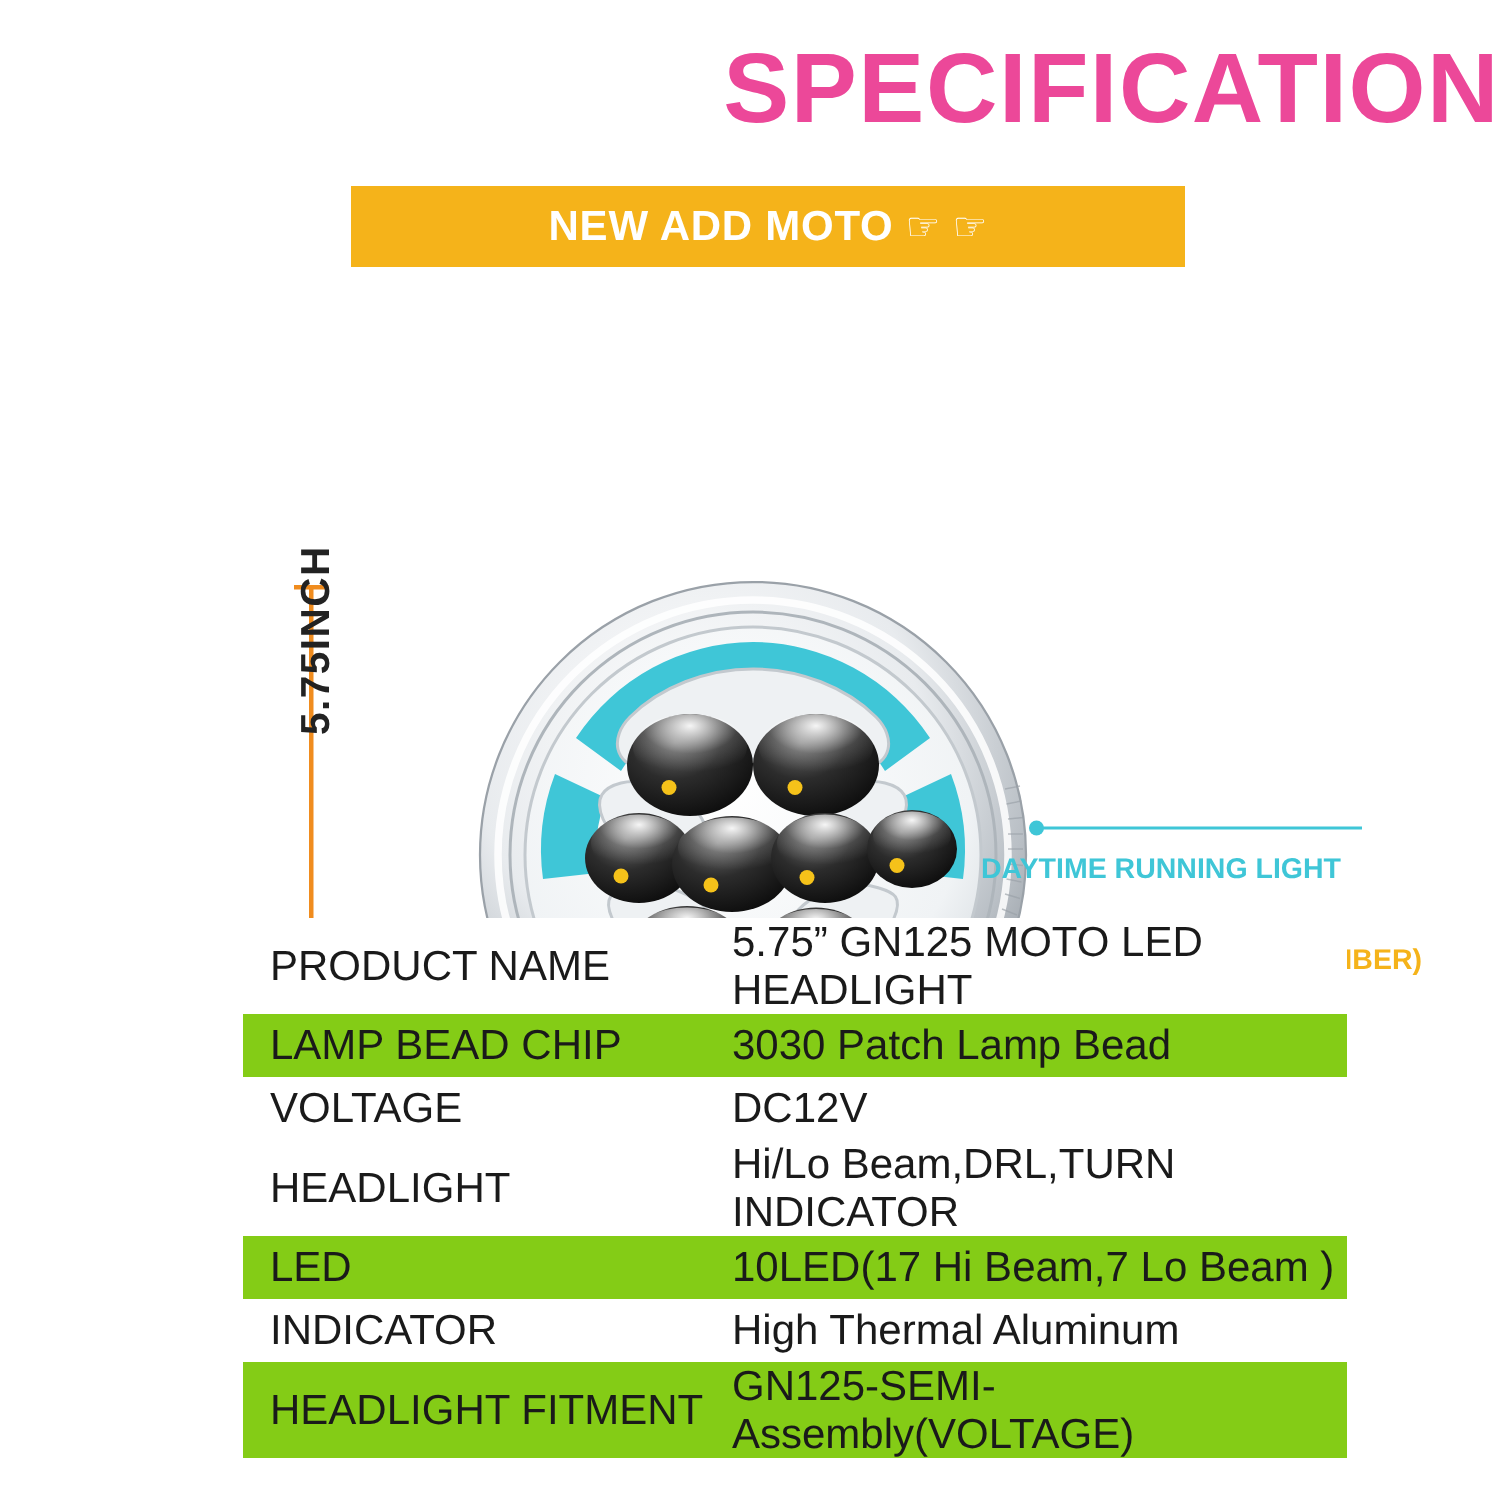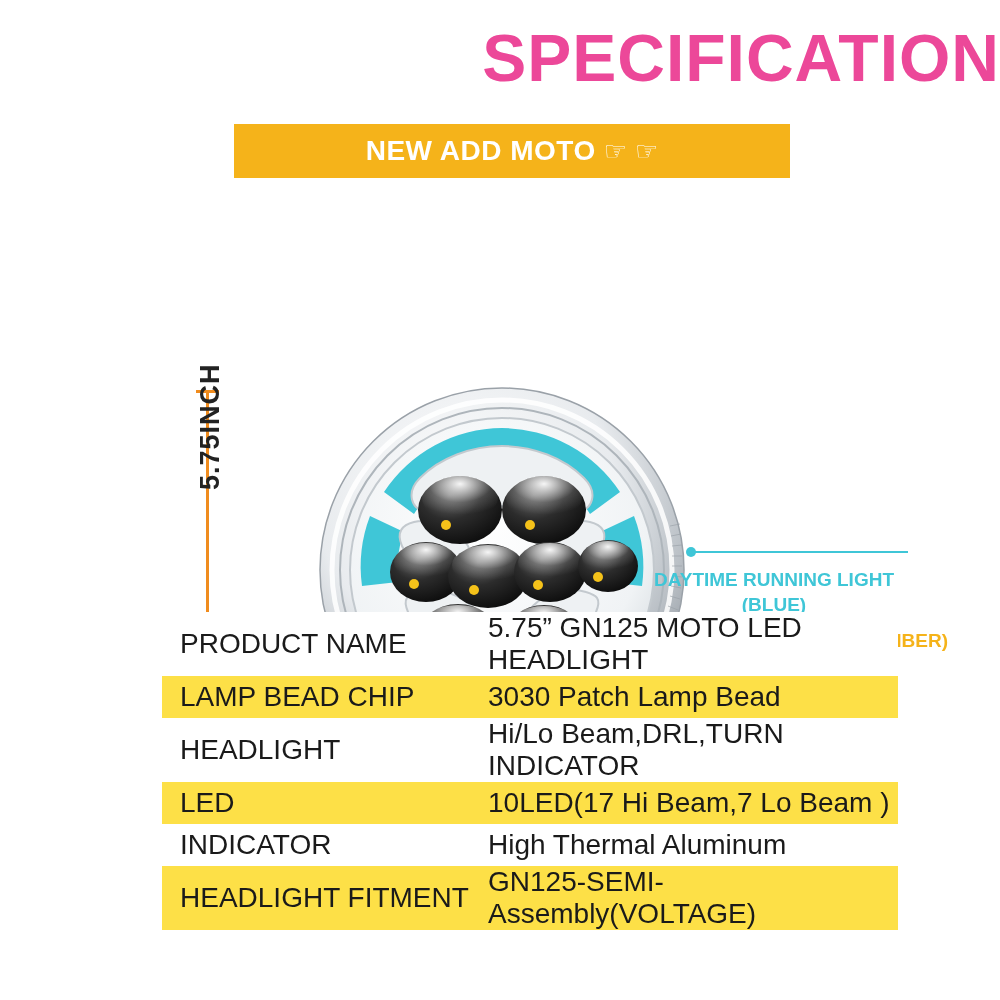--- a/index.html
+++ b/index.html
@@ -203,21 +203,21 @@
   .spec-table td {
     height: 42px;
     font-size: 28px;
     color: #1a1a1a;
     padding: 0 0 0 18px;
     vertical-align: middle;
     font-family: "Liberation Sans", sans-serif;
   }
   .spec-table td.k { width: 290px; }
   .spec-table td.v { width: 410px; }
-  .spec-table tr.alt td { background: #fde047; }
+  .spec-table tr.alt td { background: #84cc16; }
   .spec-table tr.plain td { background: #ffffff; }
 </style>
 </head>
 <body>
 
 <div class="title">SPECIFICATION</div>
 
 <div class="subtitle-banner">
   <span class="subtitle-text">NEW ADD MOTO</span>
   <span class="hand-icon">☞</span>
@@ -322,21 +322,20 @@
 
       <path d="M150 316 A110 110 0 0 0 220 316 L214 330 A124 124 0 0 1 156 330 Z" fill="#3FC6D7" opacity="0.9"></path>
     </svg>
   </div>
 
   <div class="callout-dot"></div>
   <div class="callout-line"></div>
 
   <div class="callout-drl">
     <div>DAYTIME RUNNING LIGHT</div>
-    <div>(BLUE)</div>
   </div>
   <div class="callout-turn">TURN INDICATOR(AMBER)</div>
 
   <div class="h-dim">
     <div class="cap left"></div>
     <div class="line"></div>
     <div class="cap right"></div>
   </div>
   <div class="h-label"><span>5.75”</span></div>
 </div>
@@ -345,20 +344,24 @@
   <tbody>
     <tr class="plain">
       <td class="k">PRODUCT NAME</td>
       <td class="v">5.75” GN125 MOTO LED HEADLIGHT</td>
     </tr>
     <tr class="alt">
       <td class="k">LAMP BEAD CHIP</td>
       <td class="v">3030 Patch Lamp Bead</td>
     </tr>
     <tr class="plain">
+      <td class="k">VOLTAGE</td>
+      <td class="v">DC12V</td>
+    </tr>
+    <tr class="plain">
       <td class="k">HEADLIGHT</td>
       <td class="v">Hi/Lo Beam,DRL,TURN INDICATOR</td>
     </tr>
     <tr class="alt">
       <td class="k">LED</td>
       <td class="v">10LED(17 Hi Beam,7 Lo Beam )</td>
     </tr>
     <tr class="plain">
       <td class="k">INDICATOR</td>
       <td class="v">High Thermal Aluminum</td>

